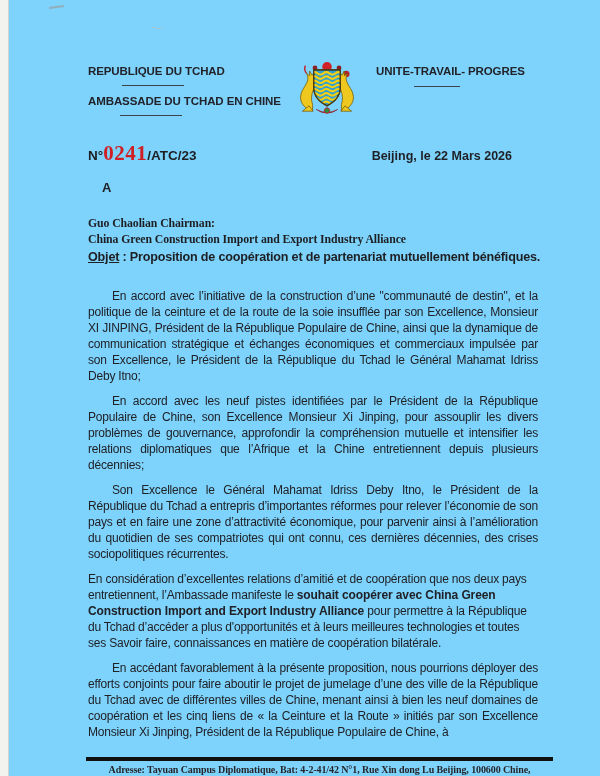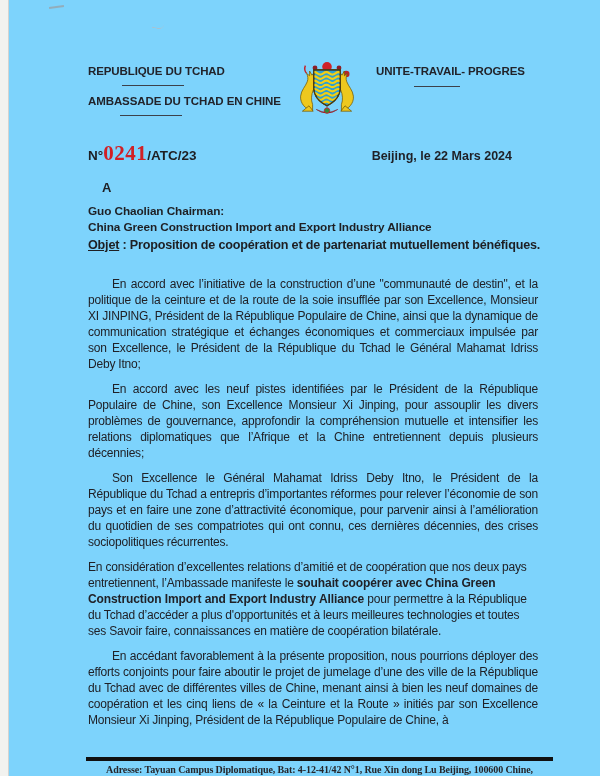--- a/index.html
+++ b/index.html
@@ -33,21 +33,21 @@
   .lh-crest { width:72px; height:60px; margin-top:-5px; flex:0 0 auto; }
 
   
   .ref-row { display:flex; justify-content:space-between; align-items:baseline; margin-top:22px; }
   .ref-number { font-weight:bold; font-size:13.5px; letter-spacing:0; }
   .ref-red { font-family:"Liberation Serif","DejaVu Serif",serif; font-weight:bold;
              font-size:21px; letter-spacing:0.5px; color:var(--accent-red,#d12025); }
   .ref-date { font-weight:bold; font-size:12.5px; margin-right:26px; color:#1f2026; }
 
   .salutation { margin:14px 0 0 14px; font-weight:bold; font-size:13px; }
-  .recipient  { margin-top:9px; font-weight:bold; font-size:11.8px; line-height:15.5px; letter-spacing:-0.1px; }
+  .recipient  { margin-top:21px; font-weight:bold; font-size:11.8px; line-height:15.5px; letter-spacing:-0.1px;font-family:Liberation Serif, serif; }
   .subject    { margin-top:2px; width:480px; font-weight:bold; font-size:12.6px; line-height:16.5px; letter-spacing:-0.2px; }
   .subject-label { text-decoration:underline; }
 
   
   .body-text { margin-top:22px; font-size:12px; line-height:16px; letter-spacing:-0.2px; color:#202127; }
   .para { margin:0 0 9px 0; text-align:justify; text-indent:24px; }
   .para.left-block { text-align:left; text-indent:0; }
   .para:last-child { margin-bottom:8px; }
   .para strong { font-weight:bold; letter-spacing:-0.1px; }
 
@@ -129,21 +129,21 @@
       </div>
 
       <div class="lh-right">
         <div class="lh-line">UNITE-TRAVAIL- PROGRES</div>
         <div class="rule rule-c"></div>
       </div>
     </div>
 
     <div class="ref-row">
       <div class="ref-number"><span class="ref-prefix">N°</span><span class="ref-red">0241</span><span class="ref-suffix">/ATC/23</span></div>
-      <div class="ref-date">Beijing, le 22 Mars 2024</div>
+      <div class="ref-date">Beijing, le 22 Mars 2026</div>
     </div>
 
     <div class="salutation">A</div>
 
     <div class="recipient">
       <div>Guo Chaolian Chairman:</div>
       <div>China Green Construction Import and Export Industry Alliance</div>
     </div>
 
     <div class="subject"><span class="subject-label">Objet</span><span> : </span><span>Proposition de coopération et de partenariat mutuellement bénéfiques.</span></div>
@@ -151,14 +151,14 @@
     <div class="body-text">
       <p class="para">En accord avec l’initiative de la construction d’une "communauté de destin", et la politique de la ceinture et de la route de la soie insufflée par son Excellence, Monsieur XI JINPING, Président de la République Populaire de Chine, ainsi que la dynamique de communication stratégique et échanges économiques et commerciaux impulsée par son Excellence, le Président de la République du Tchad le Général Mahamat Idriss Deby Itno;</p>
       <p class="para">En accord avec les neuf pistes identifiées par le Président de la République Populaire de Chine, son Excellence Monsieur Xi Jinping, pour assouplir les divers problèmes de gouvernance, approfondir la compréhension mutuelle et intensifier les relations diplomatiques que l’Afrique et la Chine entretiennent depuis plusieurs décennies;</p>
       <p class="para">Son Excellence le Général Mahamat Idriss Deby Itno, le Président de la République du Tchad a entrepris d’importantes réformes pour relever l’économie de son pays et en faire une zone d’attractivité économique, pour parvenir ainsi à l’amélioration du quotidien de ses compatriotes qui ont connu, ces dernières décennies, des crises sociopolitiques récurrentes.</p>
       <p class="para left-block"><span>En considération d’excellentes relations d’amitié et de coopération que nos deux pays entretiennent, l’Ambassade manifeste le </span><strong>souhait coopérer avec  China Green Construction Import and Export Industry Alliance</strong><span> pour permettre à la République du Tchad d’accéder a plus d'opportunités et à leurs meilleures technologies et toutes ses Savoir faire, connaissances en matière de coopération bilatérale.</span></p>
       <p class="para">En accédant favorablement à la présente proposition, nous pourrions déployer des efforts conjoints pour faire aboutir le projet de jumelage d’une des ville de la République du Tchad avec de différentes villes de Chine, menant ainsi à bien les neuf domaines de coopération et les cinq liens de « la Ceinture et la Route » initiés par son Excellence Monsieur Xi Jinping, Président de la République Populaire de Chine, à</p>
     </div>
   </div>
 
   <div class="footer-rule"></div>
-  <div class="footer-address">Adresse: Tayuan Campus Diplomatique, Bat: 4-12-41/42 N°1, Rue Xin dong Lu Beijing, 100600 Chine,</div>
+  <div class="footer-address">Adresse: Tayuan Campus Diplomatique, Bat: 4-2-41/42 N°1, Rue Xin dong Lu Beijing, 100600 Chine,</div>
 </div>
 
 </body></html>

